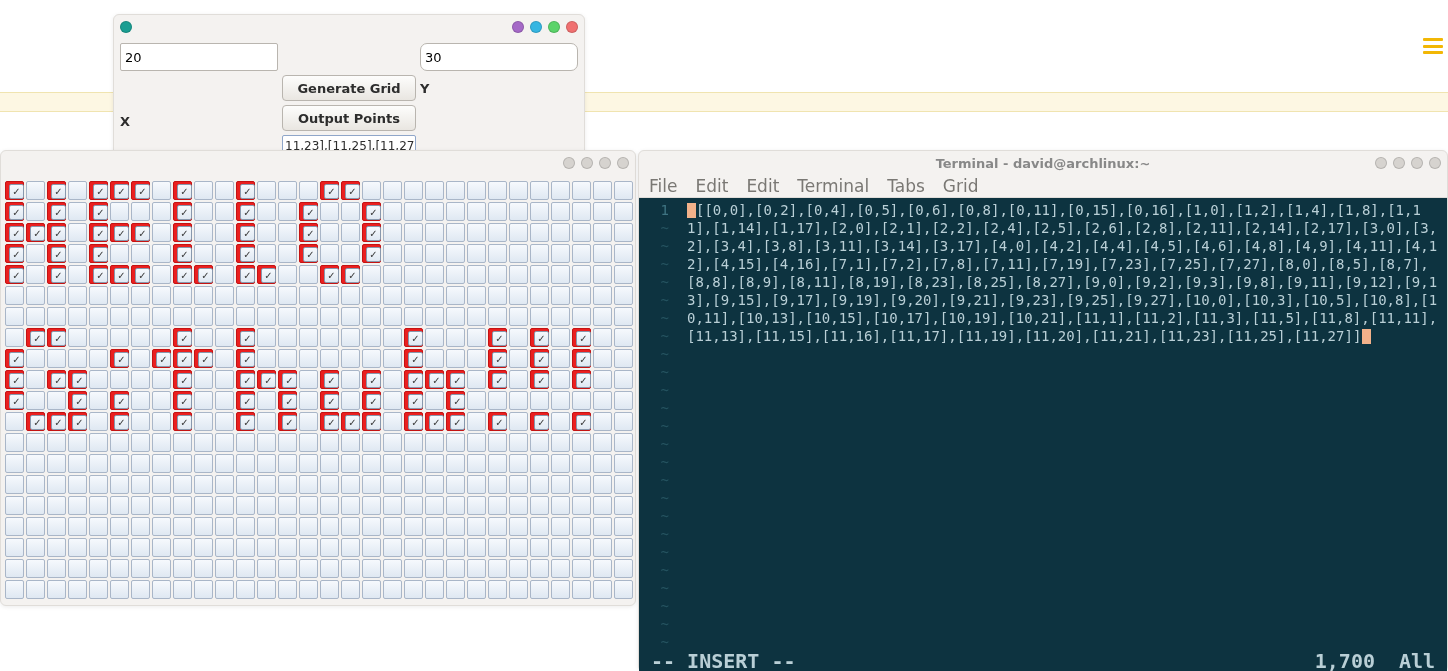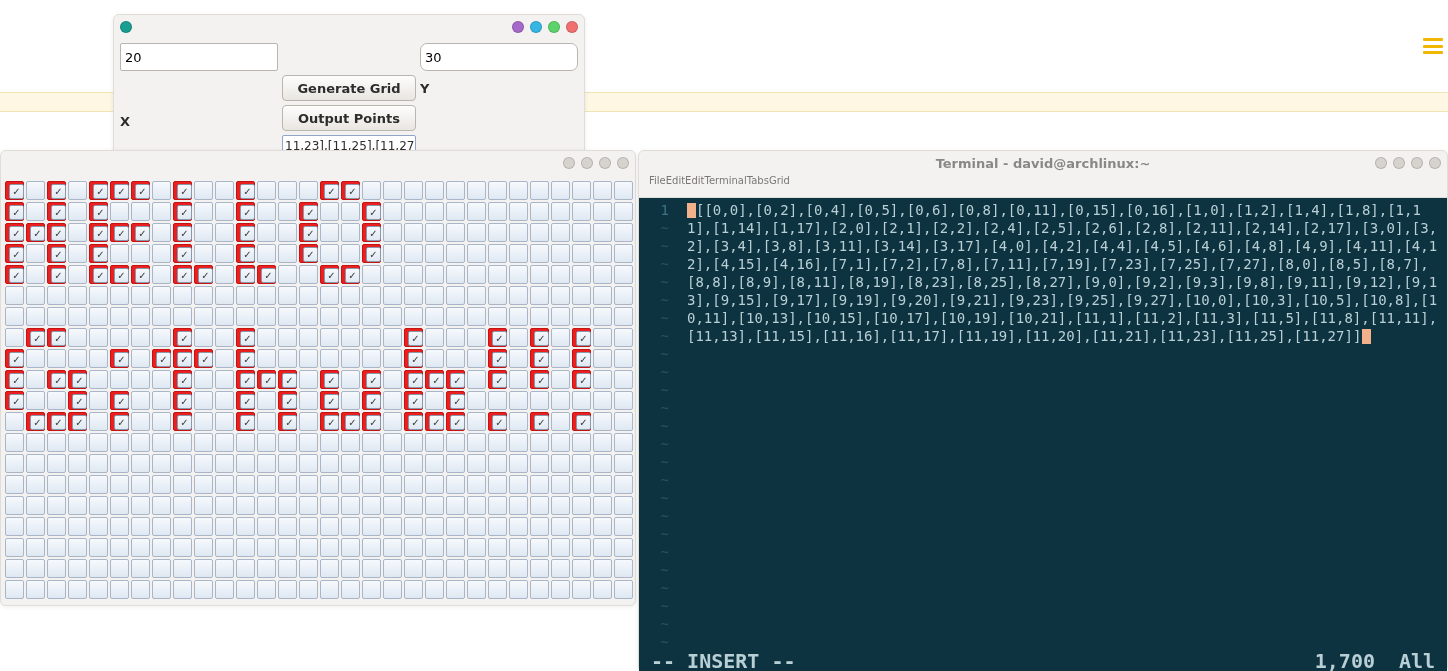--- a/index.html
+++ b/index.html
@@ -191,25 +191,25 @@
     color: #888;
     font-weight: bold;
     justify-content: flex-end;
   }
   .term-title .title {
     position: absolute; left:0; right:0; text-align:center; pointer-events:none;
   }
   .term-menu {
     height: 22px;
     display: flex;
-    align-items: flex-start;
-    gap: 0;
+    align-items: center;
+    gap: 18px;
     padding: 0 10px;
     color: #7a7874;
-    font-size: 10px;
+    font-size: 17px;
     border-bottom: 1px solid #e0ddd9;
   }
   .term-body {
     flex: 1;
     background: #0d3340;
     color: #b9cfd6;
     font-family: "DejaVu Sans Mono","Liberation Mono",monospace;
     font-size: 14px;
     line-height: 18px;
     position: relative;

